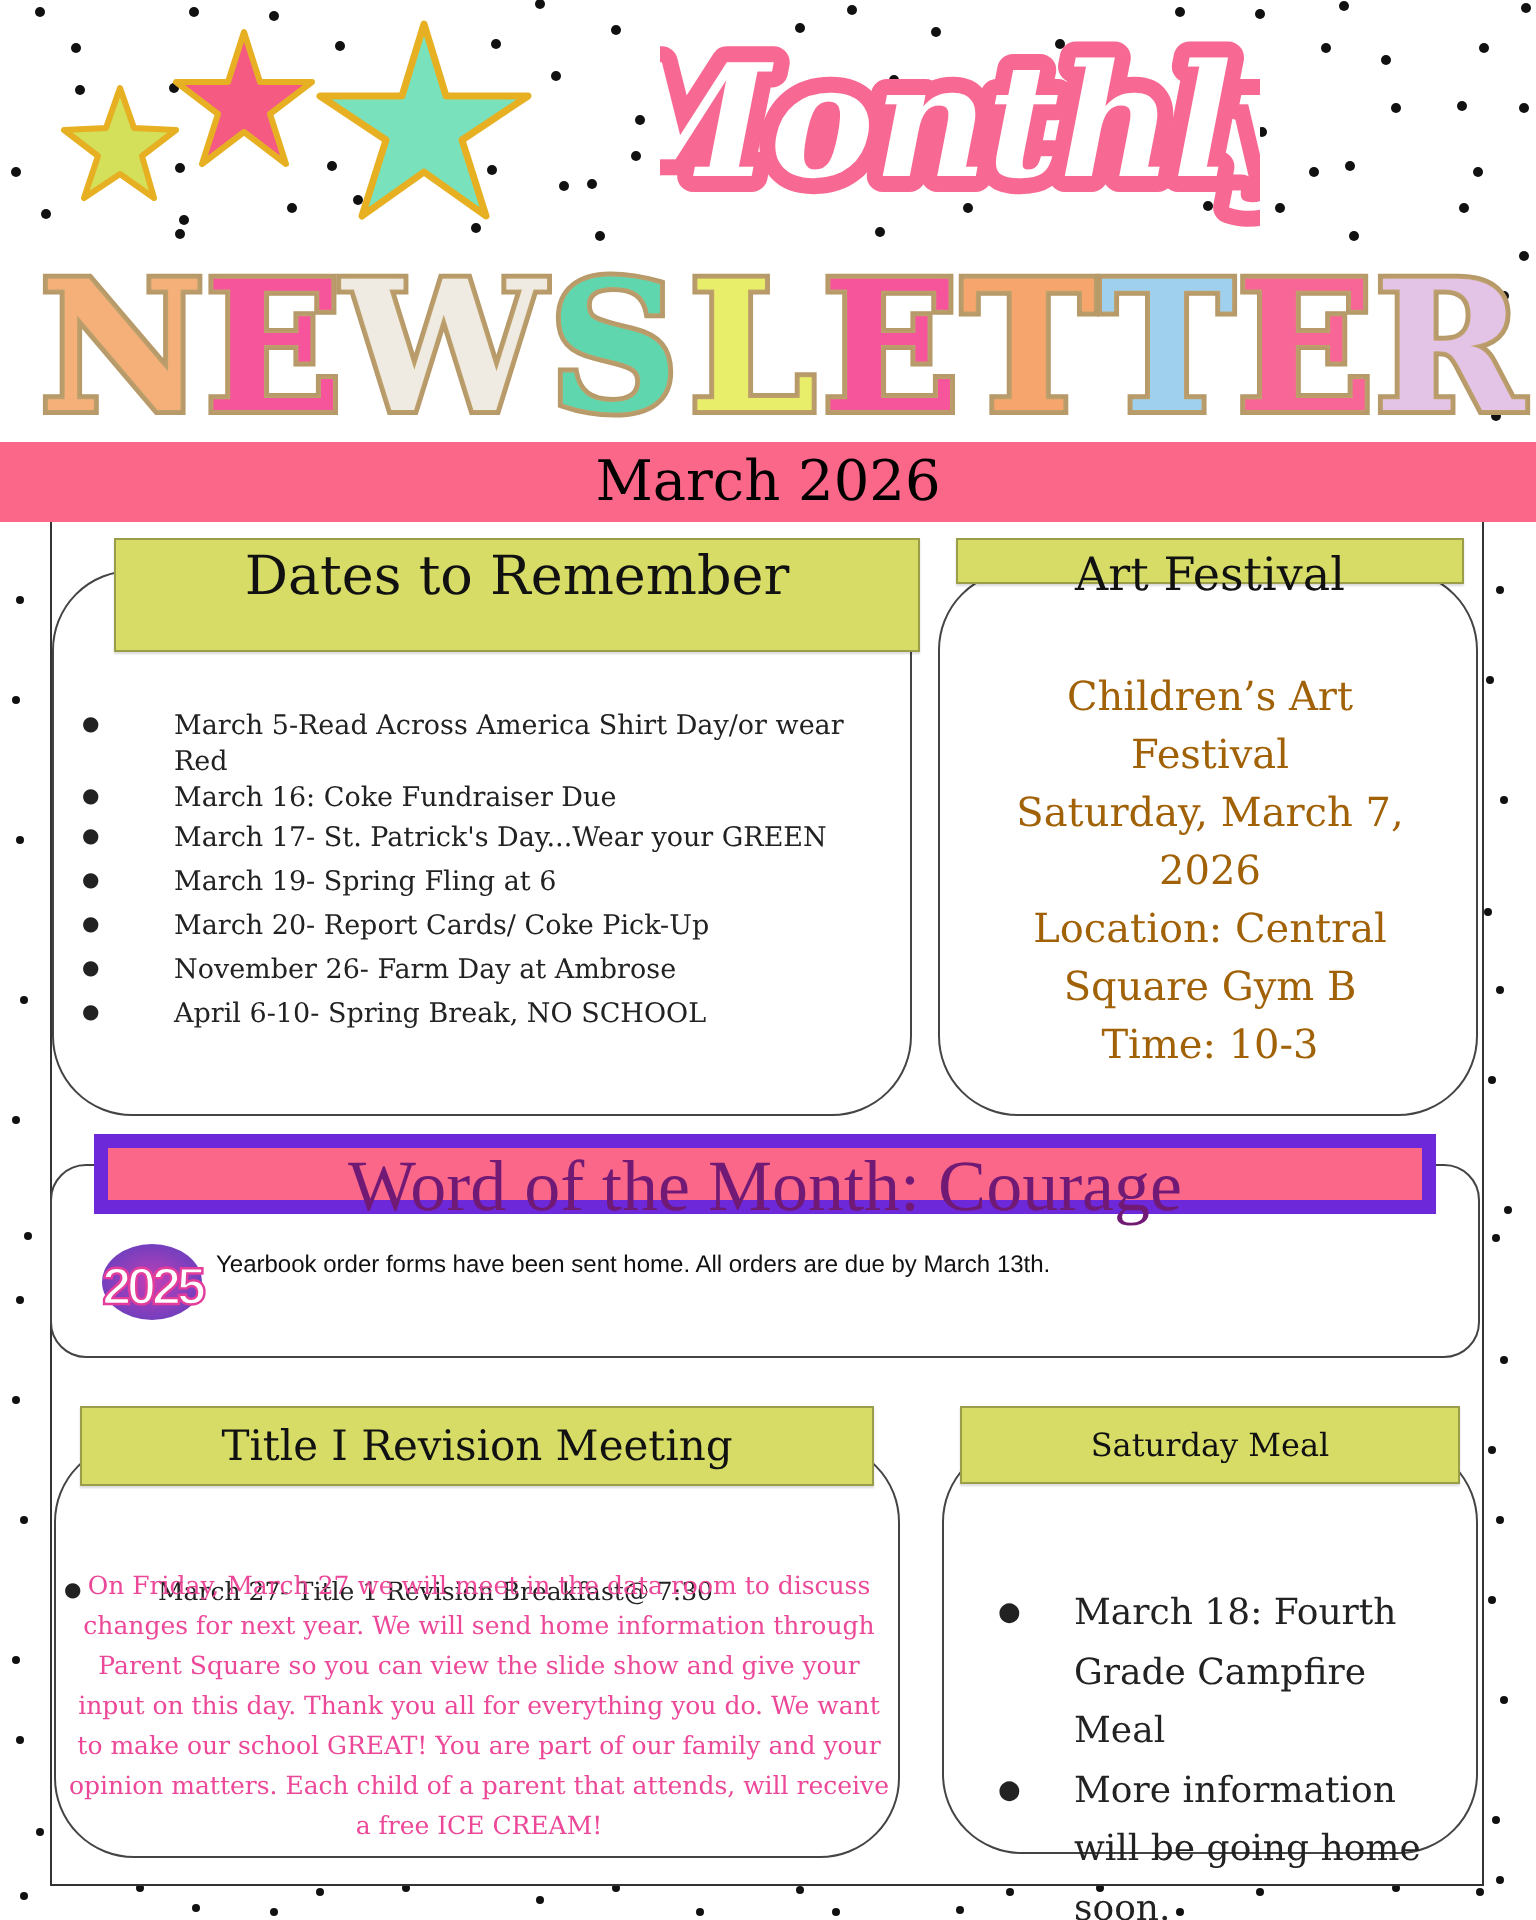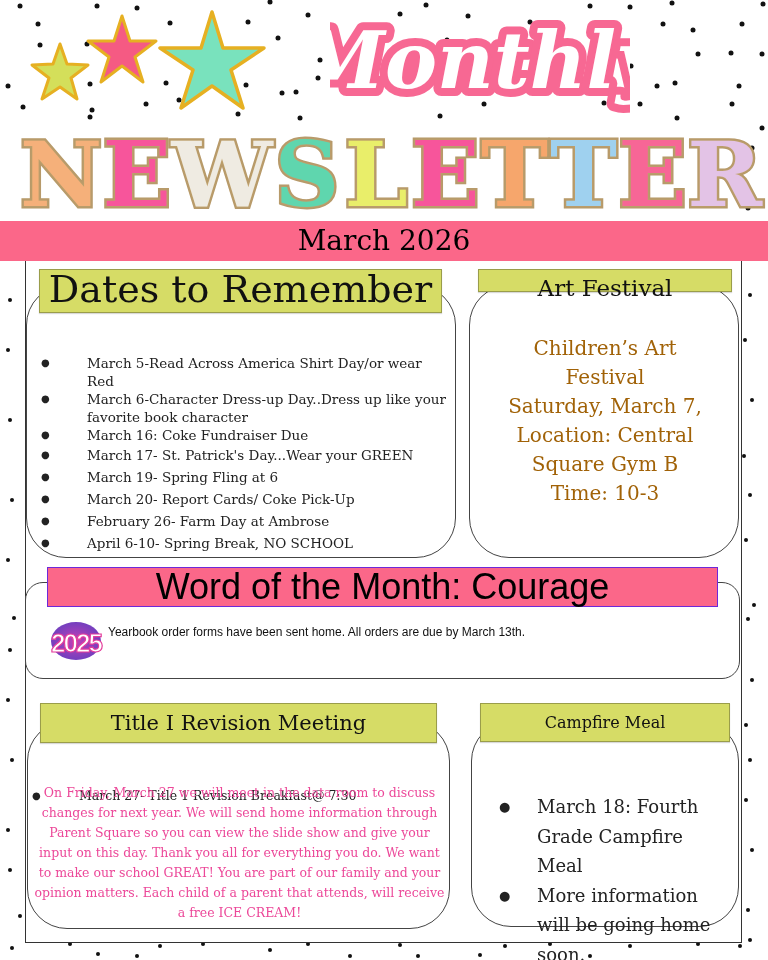--- a/index.html
+++ b/index.html
@@ -75,23 +75,23 @@
     padding-left: 50px; color: #222;
   }
   .dates-list li::before { left: 4px; top: 0; font-size: 10px; }
 
   .art-body {
     font-family: "DejaVu Serif", serif; font-size: 20px; line-height: 29px;
     color: #a16207; text-align: center;
   }
 
   .word-band {
-    position: absolute; background: #fb6789; border: 1px solid #6d28d9;
-    font-family: Liberation Sans, sans-serif; font-size: 36px; line-height: 38px;
-    text-align: center; color: #000000;
+    position: absolute; background: #fb6789; border: 7px solid #6d28d9;
+    font-family: Liberation Serif, serif; font-size: 36px; line-height: 38px;
+    text-align: center; color: #701a75;
   }
 
   .yearbook-text {
     font-family: "Liberation Sans", sans-serif; font-size: 12px; color: #111;
   }
 
   .title1-list li {
     font-family: "DejaVu Serif", serif; font-size: 12.5px; line-height: 18px;
     padding-left: 50px; color: #222;
   }
@@ -251,36 +251,36 @@
   <span class="letter" style="color:#e3c3e6">R</span>
 </div>
 
 <div class="frame"></div>
 
 <div class="month-band">March 2026</div>
 
 <div class="card" style="left:26px; top:285px; width:430px; height:273px;">
   <ul class="bullets dates-list abs" style="left:10px; top:28px; width:410px;">
     <li>March 5-Read Across America Shirt Day/or wear Red</li>
-    <li>March 6-Character Dress-up Day..Dress up like your favorite book character</li>
     <li>March 16: Coke Fundraiser Due</li>
     <li style="margin-top:2px;">March 17- St. Patrick's Day...Wear your GREEN</li>
     <li style="margin-top:4px;">March 19- Spring Fling at 6</li>
     <li style="margin-top:4px;">March 20- Report Cards/ Coke Pick-Up</li>
-    <li style="margin-top:4px;">February 26- Farm Day at Ambrose</li>
+    <li style="margin-top:4px;">November 26- Farm Day at Ambrose</li>
     <li style="margin-top:4px;">April 6-10- Spring Break, NO SCHOOL</li>
   </ul>
 </div>
-<div class="tab" style="left:39px; top:269px; width:403px; height:44px; font-size:38px; line-height:38px;">Dates to Remember</div>
+<div class="tab" style="left:57px; top:269px; width:403px; height:57px; font-size:27px; line-height:38px;">Dates to Remember</div>
 
 <div class="card" style="left:469px; top:285px; width:270px; height:273px;">
   <div class="art-body abs" style="left:0; top:48px; width:270px;">
     <div>Children’s Art</div>
     <div>Festival</div>
     <div>Saturday, March 7,</div>
+    <div>2026</div>
     <div>Location: Central</div>
     <div>Square Gym B</div>
     <div>Time: 10-3</div>
   </div>
 </div>
 <div class="tab" style="left:478px; top:269px; width:254px; height:23px; font-size:23px; line-height:37px;">Art Festival</div>
 
 <div class="card" style="left:25px; top:582px; width:715px; height:97px; border-radius:18px;">
   <div class="badge-2025" style="left:22px; top:35px;text-align:right;">
     <svg width="56" height="46" viewBox="0 0 56 46">
@@ -305,13 +305,13 @@
   <div class="title1-para abs" style="left:4px; top:61px; width:415px;">On Friday, March 27 we will meet in the data room to discuss changes for next year. We will send home information through Parent Square so you can view the slide show and give your input on this day. Thank you all for everything you do. We want to make our school GREAT!  You are part of our family and your opinion matters.  Each child of a parent that attends, will receive a free ICE CREAM!</div>
 </div>
 <div class="tab" style="left:40px; top:703px; width:397px; height:40px; font-size:21px; line-height:38px;">Title I Revision Meeting</div>
 
 <div class="card" style="left:471px; top:721px; width:268px; height:206px;">
   <ul class="bullets camp-list abs" style="left:15px; top:30px; width:245px;">
     <li>March 18: Fourth Grade Campfire Meal</li>
     <li>More information will be going home soon.</li>
   </ul>
 </div>
-<div class="tab" style="left:480px; top:703px; width:250px; height:39px; font-size:16px; line-height:37px;">Campfire Meal</div>
+<div class="tab" style="left:480px; top:703px; width:250px; height:39px; font-size:16px; line-height:37px;">Saturday Meal</div>
 
 </body></html>

